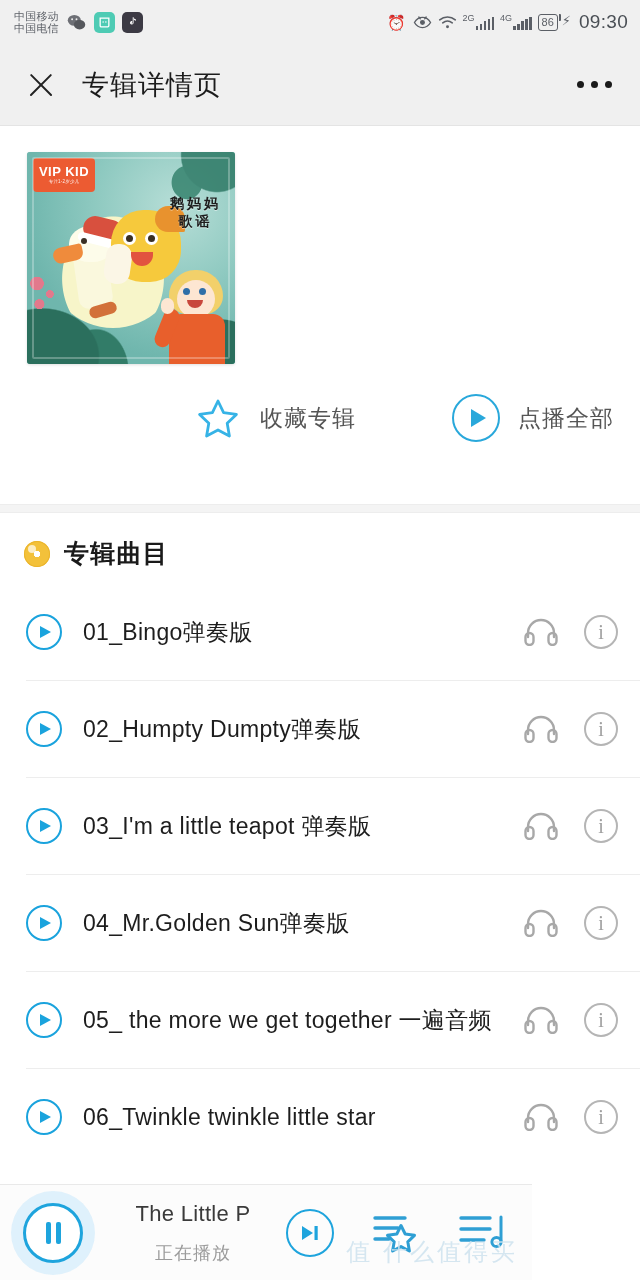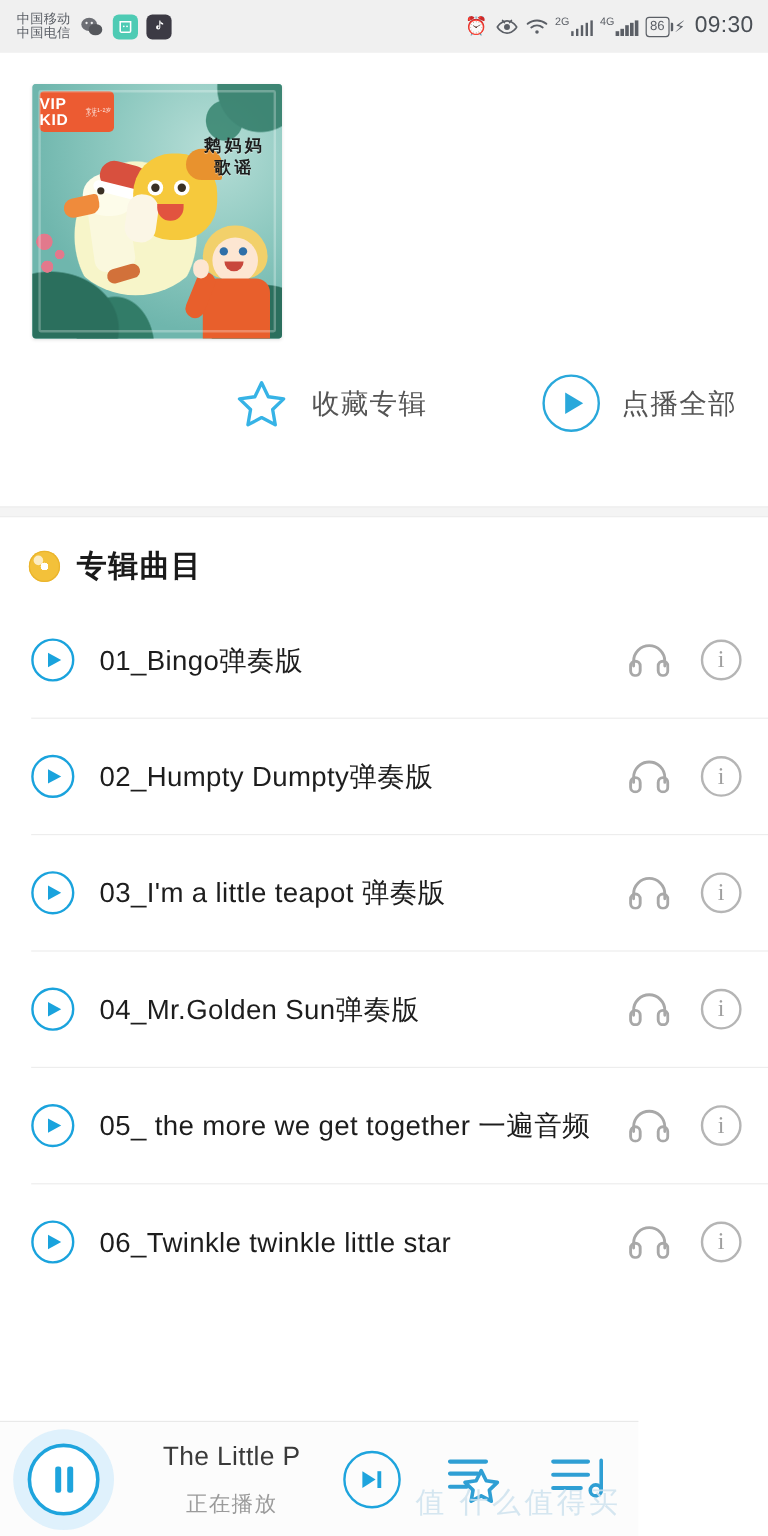--- a/index.html
+++ b/index.html
@@ -25,21 +25,21 @@
   .ico-tk{ background:#3c3a44; }
   .sb-right{ display:flex; align-items:center; gap:6px; color:#5b5f66; }
   .sb-right .gly{ font-size:15px; line-height:1; color:#5b5f66; }
   .sigwrap{ display:flex; align-items:flex-end; gap:1px; }
   .sigwrap .gtxt{ font-size:9px; line-height:1; margin-bottom:7px; color:#5b5f66; }
   .bars{ display:flex; align-items:flex-end; gap:1.5px; height:13px; }
   .bars i{ width:2.5px; background:#5b5f66; display:block; }
   .bars i:nth-child(1){ height:4px; } .bars i:nth-child(2){ height:6.5px; }
   .bars i:nth-child(3){ height:9px; } .bars i:nth-child(4){ height:11.5px; }
   .bars i:nth-child(5){ height:13px; }
-  .batt{ display:flex; align-items:center; gap:1px; }
+  .batt{ display:flex; align-items:flex-start; gap:1px; }
   .batt-body{ border:1.5px solid #5b5f66; border-radius:3px; padding:0 3px; height:17px;
               display:flex; align-items:center; font-size:11px; color:#5b5f66; }
   .batt-cap{ width:2px; height:7px; background:#5b5f66; border-radius:0 1px 1px 0; }
   .clock{ font-size:19px; color:#4a4f55; margin-left:2px; letter-spacing:.3px; }
 
   
   .navbar{
     height:82px; background:#f0f0f0; display:flex; align-items:center;
     padding:0 26px 0 22px; border-bottom:1px solid #e4e4e4;
   }
@@ -75,21 +75,21 @@
                radial-gradient(ellipse at 58% 95%, #327c68 0 26%, transparent 27%);
   }
   .cv-leafBR{ position:absolute; right:-10px; bottom:-10px; width:110px; height:95px;
     background:radial-gradient(ellipse at 78% 88%, #2b6f5d 0 36%, transparent 37%); }
   .cv-berry{ position:absolute; left:2px; top:120px; width:40px; height:46px;
     background:radial-gradient(circle at 20% 25%, #e2798c 0 14%, transparent 15%),
                radial-gradient(circle at 52% 48%, #e2798c 0 12%, transparent 13%),
                radial-gradient(circle at 26% 70%, #e2798c 0 11%, transparent 12%); }
   .cv-badge{
     position:absolute; left:6px; top:6px; width:62px; height:34px; background:#ec5b32;
-    border-radius:4px; display:flex; flex-direction:row; align-items:center; justify-content:center;
+    border-radius:4px; display:flex; flex-direction:column; align-items:center; justify-content:center;
     color:#fff; line-height:1;
   }
   .cv-badge .b1{ font-size:13px; font-weight:bold; letter-spacing:.5px; }
   .cv-badge .b2{ font-size:4.5px; opacity:.92; margin-top:2px; letter-spacing:.2px; }
   .cv-title{ position:absolute; right:14px; top:42px; text-align:center; color:#1d1d1d;
     font-size:14px; font-weight:bold; line-height:1.3; letter-spacing:3px;
     text-shadow:0 1px 0 rgba(255,255,255,.45); }
   .goose{ position:absolute; left:20px; top:46px; width:132px; height:130px;
     background:radial-gradient(ellipse at 50% 62%, #f7f5c9 0 54%, transparent 55%);
     border-radius:50%; }
@@ -262,20 +262,29 @@
         <span class="batt-body">
             <span>86</span>
           </span>
         <span class="batt-cap"></span>
         <span class="gly" style="font-size:13px">⚡</span>
       </span>
       <span class="clock">09:30</span>
     </div>
   </div>
 
+  <div class="navbar">
+    <div class="close-x"></div>
+    <div class="nav-title">专辑详情页</div>
+    <div class="nav-more">
+        <i></i>
+        <i></i>
+        <i></i>
+      </div>
+  </div>
 
   <div class="album">
     <div class="cover">
       <div class="cv-bg"></div>
       <div class="cv-leafTR"></div>
       <div class="cv-leafBL"></div>
       <div class="cv-leafBR"></div>
       <div class="cv-berry"></div>
       <div class="goose">
         <div class="goose-neck"></div>

